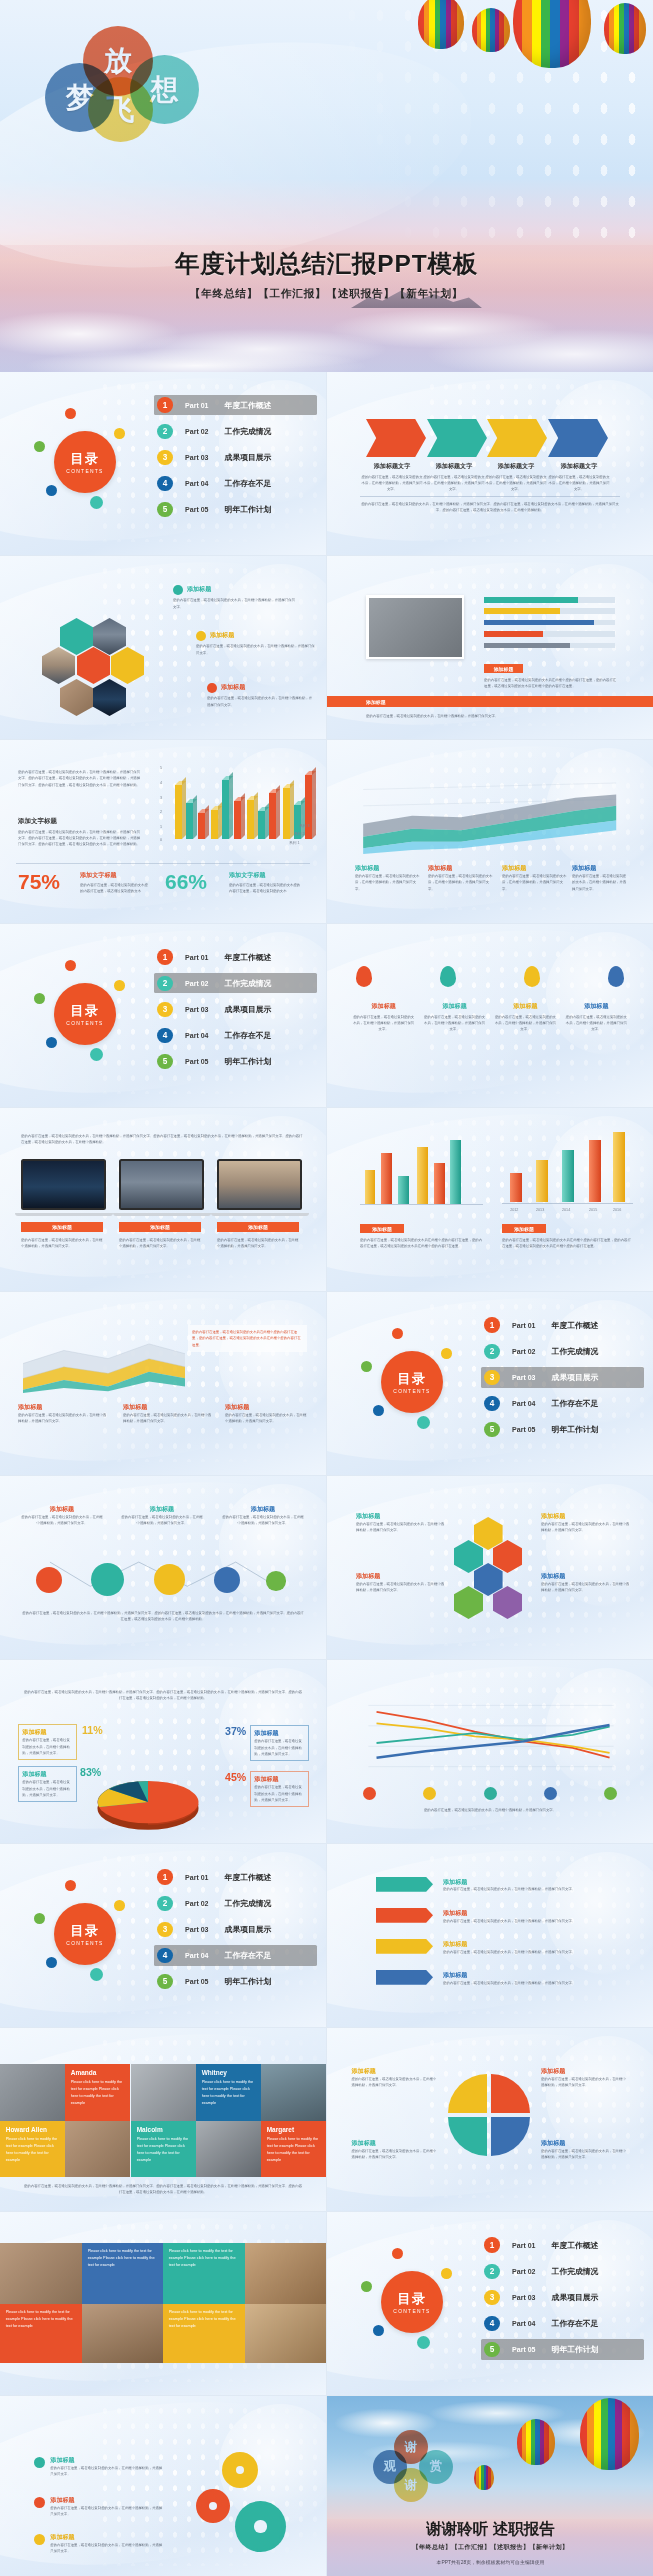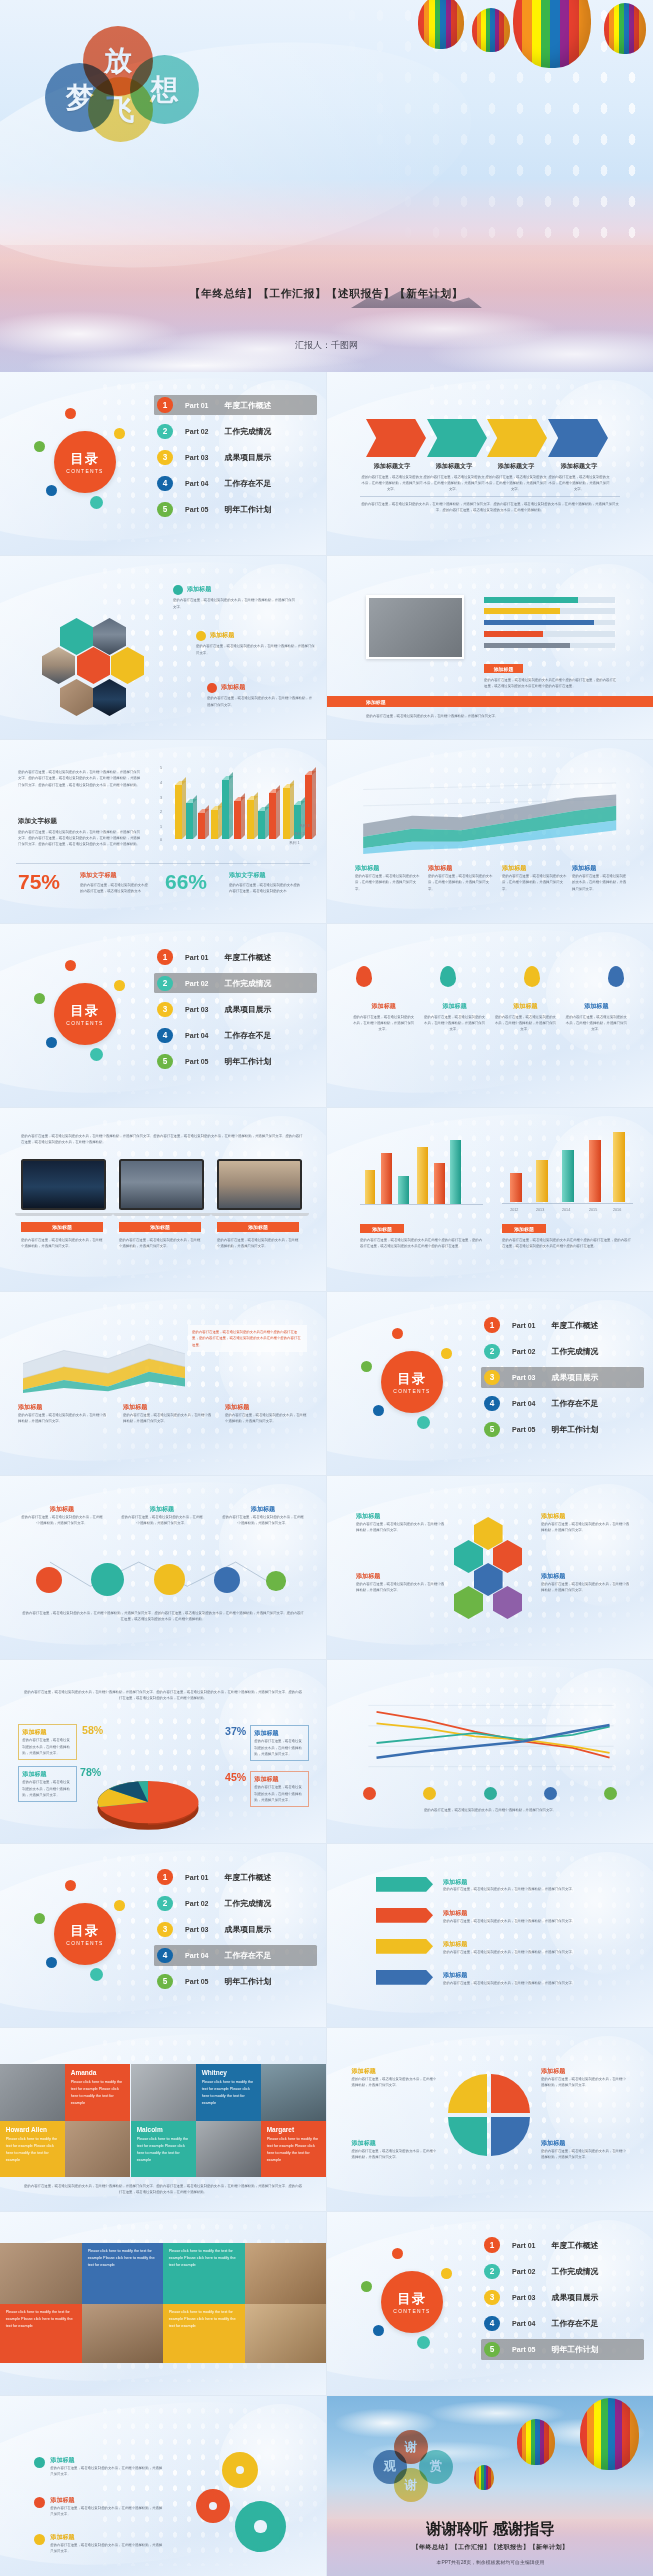--- a/index.html
+++ b/index.html
@@ -254,22 +254,22 @@
       <div class="balloon" style="left:105px; top:-28px;">
         <span class="env" style="width:78px;height:96px;"></span>
         <span class="lines" style="height:9.8px;"></span><span class="basket" style="width:13px;height:9.8px;"></span>
       </div>
       <div class="balloon" style="left:196px; top:3.3px;">
         <span class="env" style="width:42px;height:51px;"></span>
         <span class="lines"></span><span class="basket"></span>
       </div>
     </div>
 
+    <div class="cover-title">年度计划总结汇报PPT模板</div>
     <div class="cover-sub">【年终总结】【工作汇报】【述职报告】【新年计划】</div>
-    <div class="cover-author">汇报人：千图网</div>
   </div>
 
   <div class="grid">
 
     <div class="slide">
       <div class="bg-swoosh"></div>
         <div class="bg-dots"></div>
         <div class="bg-blob"></div>
       <div class="toc-wrap">
         <div class="toc-main">
@@ -858,27 +858,27 @@
           <path d="M70,44 L70,18 A62,26 0 0,0 10,50 Z" fill="#2fae9b"></path>
           <path d="M70,44 L10,50 A62,26 0 0,1 22,28 Z" fill="#f0be20"></path>
           <path d="M70,44 L22,28 A62,26 0 0,1 58,18.6 Z" fill="#14506f"></path>
         </svg>
       </div>
 
       <div style="position:absolute;left:18px;top:64px;width:59px;border:0.8px solid #e3c46b;padding:3.3px">
         <div class="sec-title yellow">添加标题</div>
         <div class="tiny">您的内容打在这里，或者通过复制您的文本后，在此框中选择粘贴，并选择只保留文字。</div>
       </div>
-      <div style="position:absolute;left:82px;top:64px;font-size:10.6px;font-weight:bold;color:#e8b92e">58%</div>
+      <div style="position:absolute;left:82px;top:64px;font-size:10.6px;font-weight:bold;color:#e8b92e">11%</div>
 
       <div style="position:absolute;left:18px;top:106px;width:59px;border:0.8px solid #8fb8d8;padding:3.3px">
         <div class="sec-title teal">添加标题</div>
         <div class="tiny">您的内容打在这里，或者通过复制您的文本后，在此框中选择粘贴，并选择只保留文字。</div>
       </div>
-      <div style="position:absolute;left:80px;top:106px;font-size:10.6px;font-weight:bold;color:#2fae9b">78%</div>
+      <div style="position:absolute;left:80px;top:106px;font-size:10.6px;font-weight:bold;color:#2fae9b">83%</div>
 
       <div style="position:absolute;left:250px;top:65px;width:59px;border:0.8px solid #8fb8d8;padding:3.3px">
         <div class="sec-title blue">添加标题</div>
         <div class="tiny">您的内容打在这里，或者通过复制您的文本后，在此框中选择粘贴，并选择只保留文字。</div>
       </div>
       <div style="position:absolute;left:225px;top:65px;font-size:10.6px;font-weight:bold;color:#3a6fb0">37%</div>
 
       <div style="position:absolute;left:250px;top:111px;width:59px;border:0.8px solid #e8a389;padding:3.3px">
         <div class="sec-title">添加标题</div>
         <div class="tiny">您的内容打在这里，或者通过复制您的文本后，在此框中选择粘贴，并选择只保留文字。</div>
@@ -1175,21 +1175,21 @@
             <span class="env" style="width:19.6px;height:24.5px;"></span><span class="lines"></span><span class="basket" style="width:4.9px;height:4.1px;"></span>
           </div>
           <div class="balloon" style="left:51px;top:23px;">
             <span class="env" style="width:38px;height:46px;"></span><span class="lines"></span><span class="basket"></span>
           </div>
           <div class="balloon" style="left:114px;top:1.6px;">
             <span class="env" style="width:59px;height:72px;"></span><span class="lines" style="height:8.2px"></span><span class="basket" style="width:10.6px;height:8.2px;"></span>
           </div>
         </div>
 
-        <div class="ty-title">谢谢聆听 感谢指导</div>
+        <div class="ty-title">谢谢聆听 述职报告</div>
         <div class="ty-sub">【年终总结】【工作汇报】【述职报告】【新年计划】</div>
         <div class="ty-note">本PPT共有28页，剩余模板素材均可自主编辑使用</div>
       </div>
     </div>
 
   </div>
 </div>
 
 
 </body></html>

